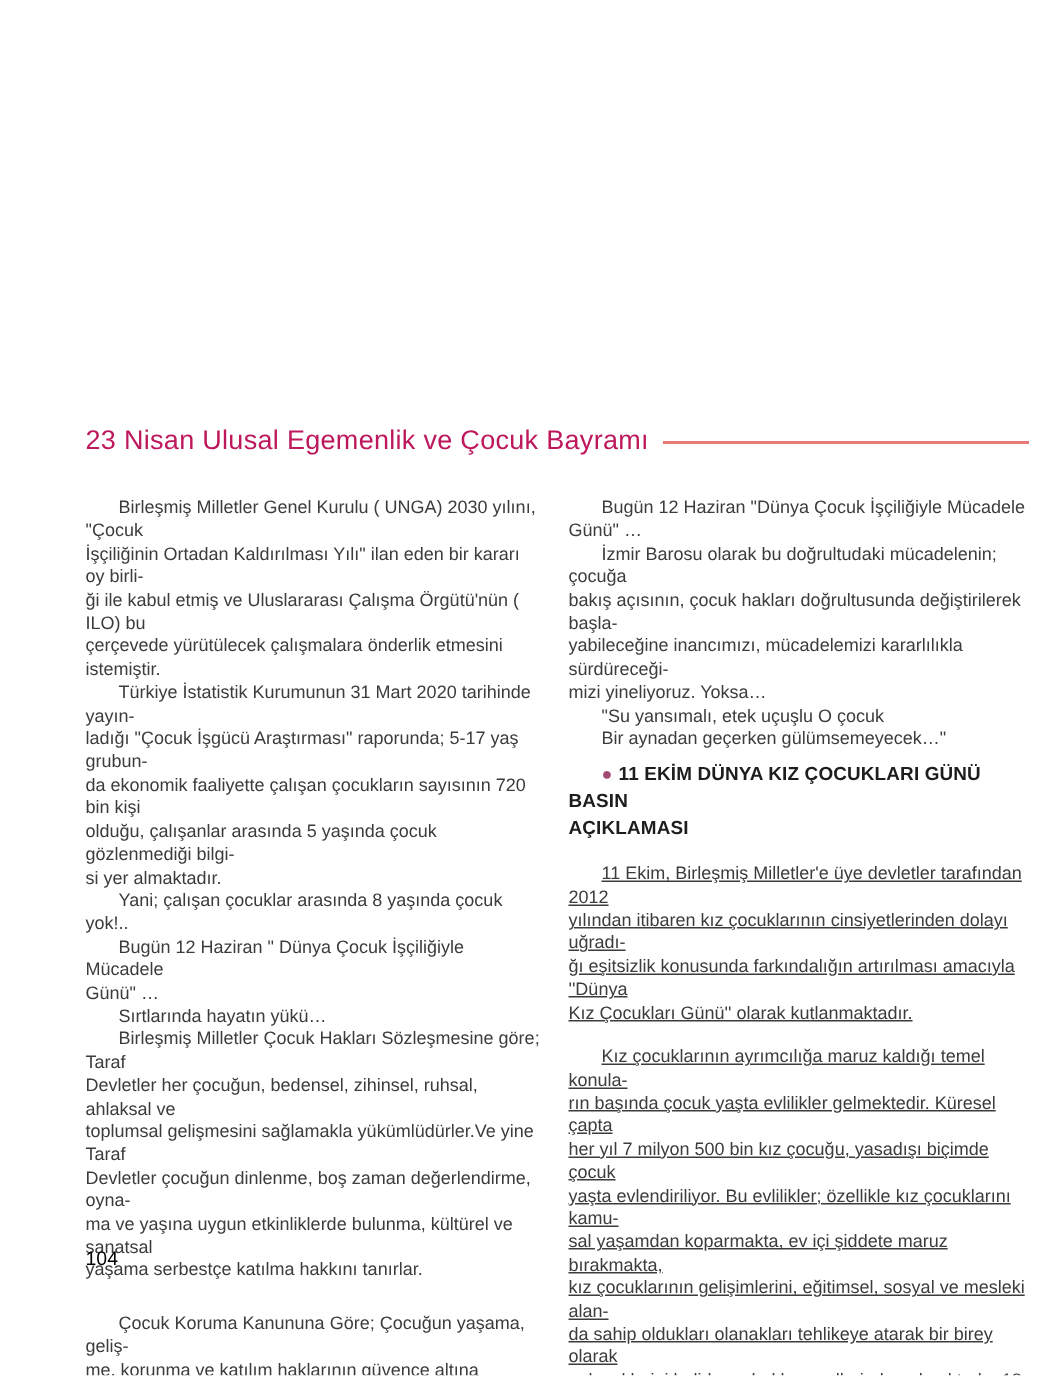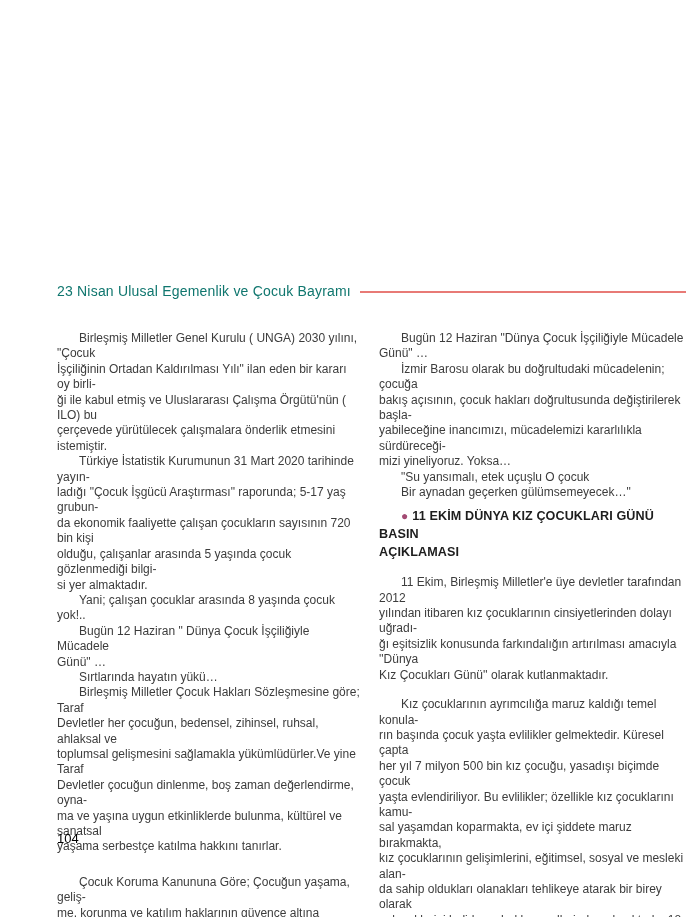--- a/index.html
+++ b/index.html
@@ -19,22 +19,22 @@
   .section-header {
     position: absolute;
     left: 57px;
     top: 283px;
     right: 14px;
     display: flex;
     align-items: center;
     gap: 9px;
   }
   .section-title {
-    color: #0f766e;
-    font-size: 14px;
+    color: #be185d;
+    font-size: 18px;
     letter-spacing: 0.2px;
     white-space: nowrap;
   }
   .section-rule {
     flex: 1;
     height: 2px;
     background: #e87a76;
     margin-top: 2px;
   }
   .content {
@@ -50,21 +50,21 @@
     font-size: 12px;
     line-height: 15.4px;
     color: #3c3c3c;
   }
   .col p {
     margin: 0;
     white-space: pre-line;
   }
   .ind { text-indent: 22px; }
   .gap-top-lg { margin-top: 20px !important; }
-  .gap-top-md { margin-top: 14px !important; }
+  .gap-top-md { margin-top: 14px !important; text-decoration: underline; }
   .gap-top-sm { margin-top: 8px !important; }
   .press-heading {
     margin: 0;
     font-weight: bold;
     color: #1d1d1d;
     font-size: 12.6px;
     line-height: 17.6px;
     text-indent: 22px;
     letter-spacing: 0.1px;
   }

